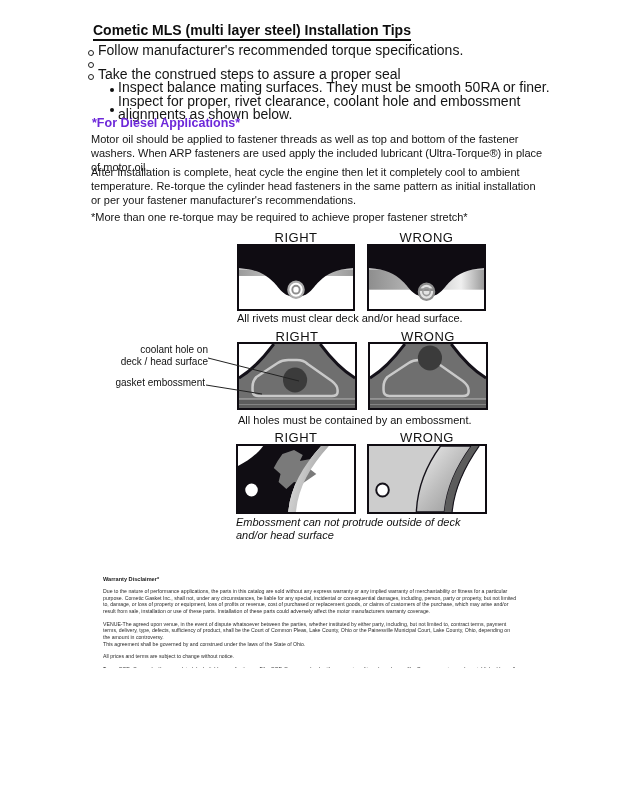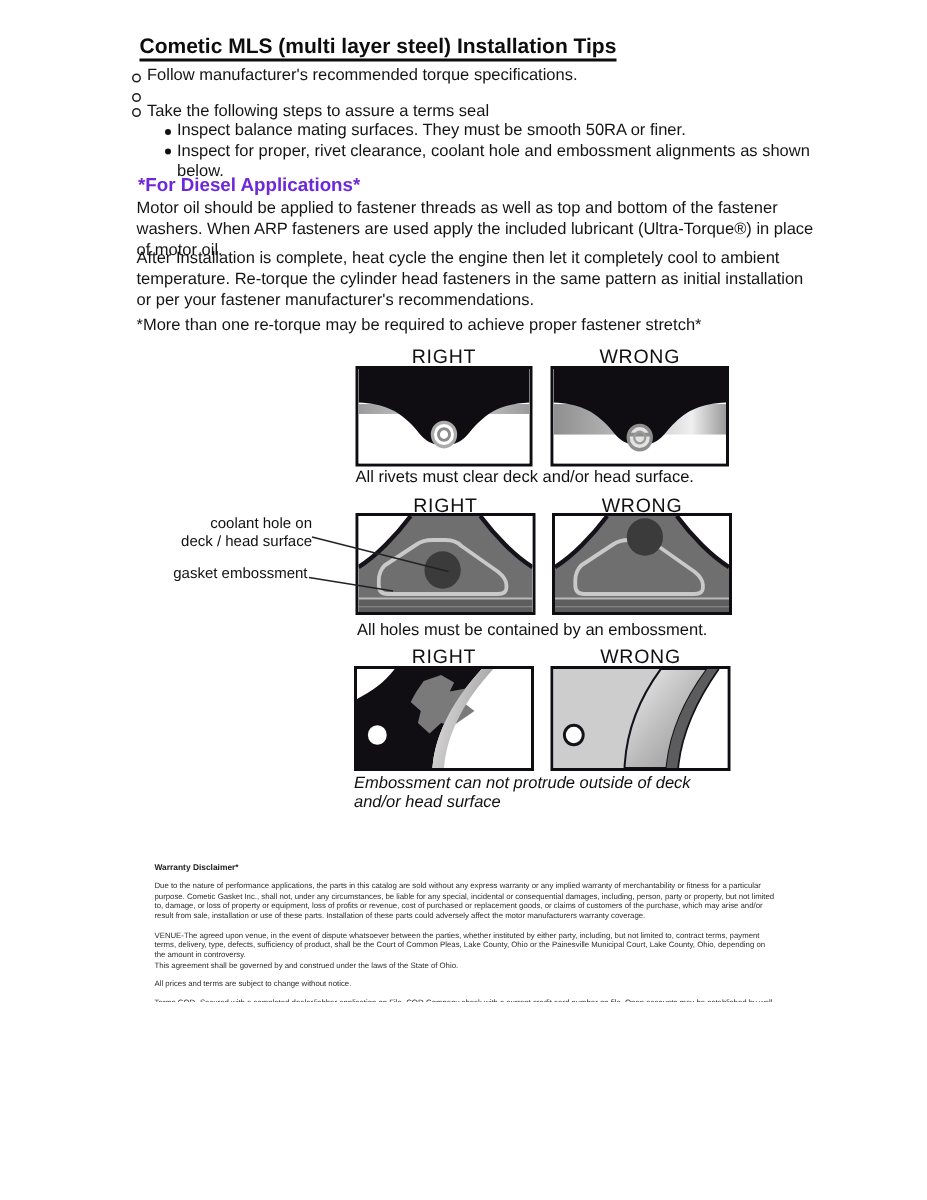--- a/index.html
+++ b/index.html
@@ -9,21 +9,21 @@
     overflow:hidden;
   }
   .abs{position:absolute;}
   
   .title{
     left:93px;top:22px;font-size:14px;font-weight:bold;color:#0d0d0d;
     border-bottom:2px solid #0d0d0d;padding-bottom:1px;display:inline-block;
   }
   
   .bullets{left:88px;top:44px;width:470px;}
-  .b-row{display:flex;align-items:flex-start;line-height:13.4px;font-size:11px;}
+  .b-row{display:flex;align-items:center;line-height:13.4px;font-size:14px;}
   .b-circ{width:4px;height:4px;border:1.2px solid #222;border-radius:50%;
     margin:4.5px 4px 0 0;flex-shrink:0;}
   .b-dot{width:4px;height:4px;background:#111;border-radius:50%;
     margin:4.5px 4px 0 0;flex-shrink:0;}
   .b-sub{margin-left:22px;}
   
   .diesel-h{left:92px;top:116px;font-size:12.5px;font-weight:bold;color:#6d28d9;}
   .para{left:91px;width:452px;font-size:11px;line-height:14px;color:#141414;}
   .p1{top:132px;}
   .p2{top:165px;}
@@ -75,21 +75,21 @@
   <div class="abs bullets">
     <div class="b-row">
       <span class="b-circ"></span>
       <span>Follow manufacturer's recommended torque specifications.</span>
     </div>
     <div class="b-row">
       <span class="b-circ"></span>
     </div>
     <div class="b-row">
       <span class="b-circ"></span>
-      <span>Take the following steps to assure a terms seal</span>
+      <span>Take the construed steps to assure a proper seal</span>
     </div>
     <div class="b-row b-sub">
       <span class="b-dot"></span>
       <span>Inspect balance mating surfaces.  They must be smooth 50RA or finer.</span>
     </div>
     <div class="b-row b-sub">
       <span class="b-dot"></span>
       <span>Inspect for proper, rivet clearance, coolant hole and embossment alignments as shown below.</span>
     </div>
   </div>

